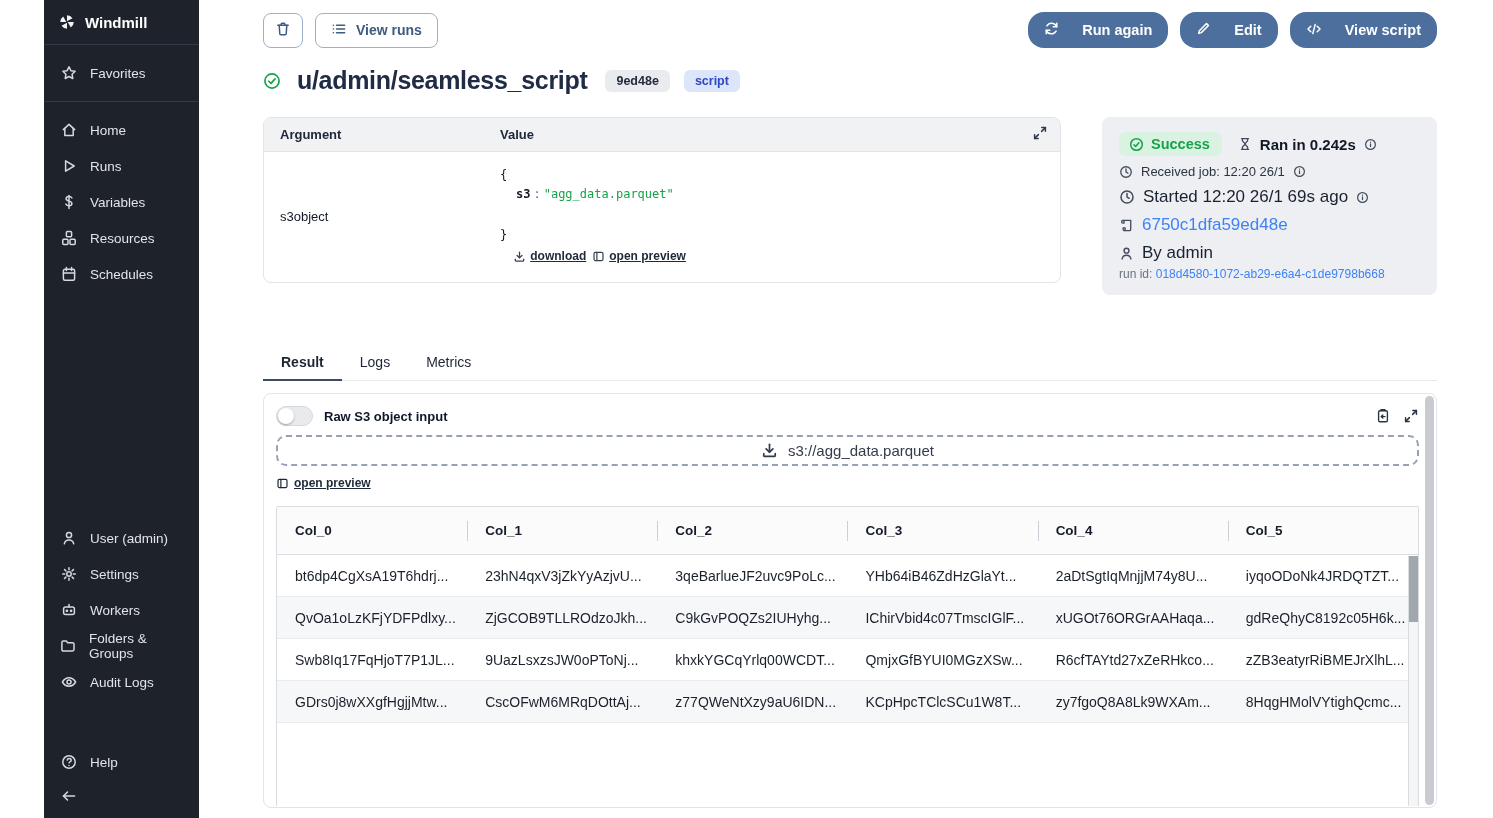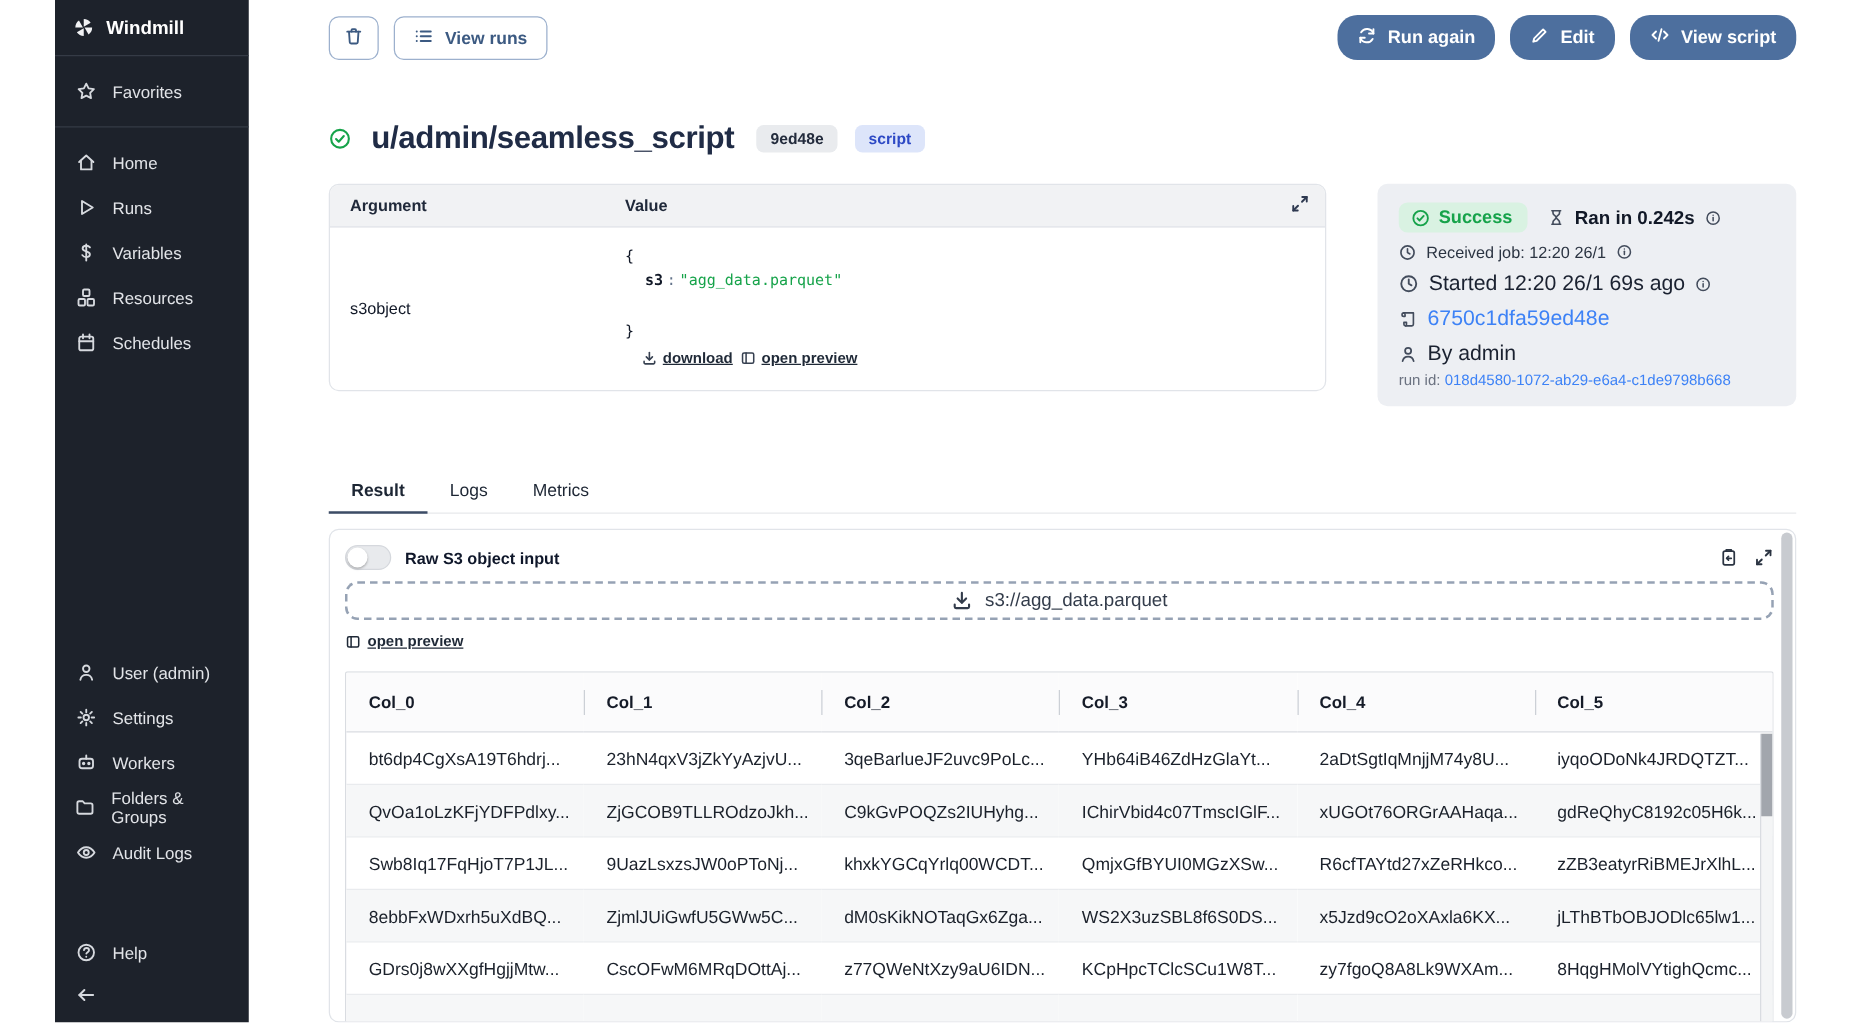--- a/index.html
+++ b/index.html
@@ -21,24 +21,24 @@
   .sb-help { margin-top:40px; }
   .sb-collapse { height:32px; padding:0 16px; display:flex; align-items:center; color:#d6d9de; cursor:pointer; margin-bottom:6px; }
 
   
   .main { flex:1; padding:0 56px 0 64px; display:flex; flex-direction:column; }
 
   .toolbar { margin-top:12px; display:flex; justify-content:space-between; align-items:center; }
   .toolbar-left, .toolbar-right { display:flex; gap:12px; align-items:center; }
   .btn-outline { height:35px; background:#fff; border:1px solid #9cb0cd; border-radius:8px; color:#3c5a82; font-weight:700; font-size:14px; display:inline-flex; align-items:center; gap:9px; padding:0 15px; cursor:pointer; font-family:inherit; }
   .btn-icon-only { width:40px; justify-content:center; padding:0; }
-  .btn-primary { height:36px; background:#4d6f9e; border:none; border-radius:16px; color:#fff; font-weight:700; font-size:14.5px; display:inline-flex; align-items:center; gap:9px; padding:0 16px; cursor:pointer; font-family:inherit; }
+  .btn-primary { height:36px; background:#4d6f9e; border:none; border-radius:16px; color:#fff; font-weight:700; font-size:14.5px; display:inline-flex; align-items:center; gap:23px; padding:0 16px; cursor:pointer; font-family:inherit; }
   .btn-primary svg, .btn-outline svg { flex:none; }
 
-  .title-row { margin-top:48px; display:flex; align-items:center; gap:10px; }
+  .title-row { margin-top:18px; display:flex; align-items:center; gap:10px; }
   .page-title { font-size:25px; font-weight:700; color:#202c46; letter-spacing:-0.3px; margin:0 8px 0 6px; }
   .badge { font-size:12.5px; font-weight:700; padding:4px 11px; border-radius:6px; }
   .badge-hash { background:#e9ebee; color:#232b3c; }
   .badge-kind { background:#dde5fa; color:#2d49c5; margin-left:4px; }
 
   .content-row { margin-top:22px; display:flex; gap:41px; align-items:flex-start; }
 
   
   .args-card { width:798px; border:1px solid #e1e4e9; border-radius:8px; background:#fff; overflow:hidden; }
   .args-header { display:flex; align-items:center; background:#f1f2f4; border-bottom:1px solid #e1e4e9; padding:9px 16px; font-size:13px; font-weight:700; color:#20293a; position:relative; }
@@ -525,28 +525,20 @@
               </tr>
               <tr>
                 <td>Swb8Iq17FqHjoT7P1JL...</td>
                 <td>9UazLsxzsJW0oPToNj...</td>
                 <td>khxkYGCqYrlq00WCDT...</td>
                 <td>QmjxGfBYUI0MGzXSw...</td>
                 <td>R6cfTAYtd27xZeRHkco...</td>
                 <td>zZB3eatyrRiBMEJrXlhL...</td>
               </tr>
               <tr>
-                <td>8ebbFxWDxrh5uXdBQ...</td>
-                <td>ZjmlJUiGwfU5GWw5C...</td>
-                <td>dM0sKikNOTaqGx6Zga...</td>
-                <td>WS2X3uzSBL8f6S0DS...</td>
-                <td>x5Jzd9cO2oXAxla6KX...</td>
-                <td>jLThBTbOBJODlc65lw1...</td>
-              </tr>
-              <tr>
                 <td>GDrs0j8wXXgfHgjjMtw...</td>
                 <td>CscOFwM6MRqDOttAj...</td>
                 <td>z77QWeNtXzy9aU6IDN...</td>
                 <td>KCpHpcTClcSCu1W8T...</td>
                 <td>zy7fgoQ8A8Lk9WXAm...</td>
                 <td>8HqgHMolVYtighQcmc...</td>
               </tr>
               <tr class="partial">
                 <td></td>
                 <td></td>

